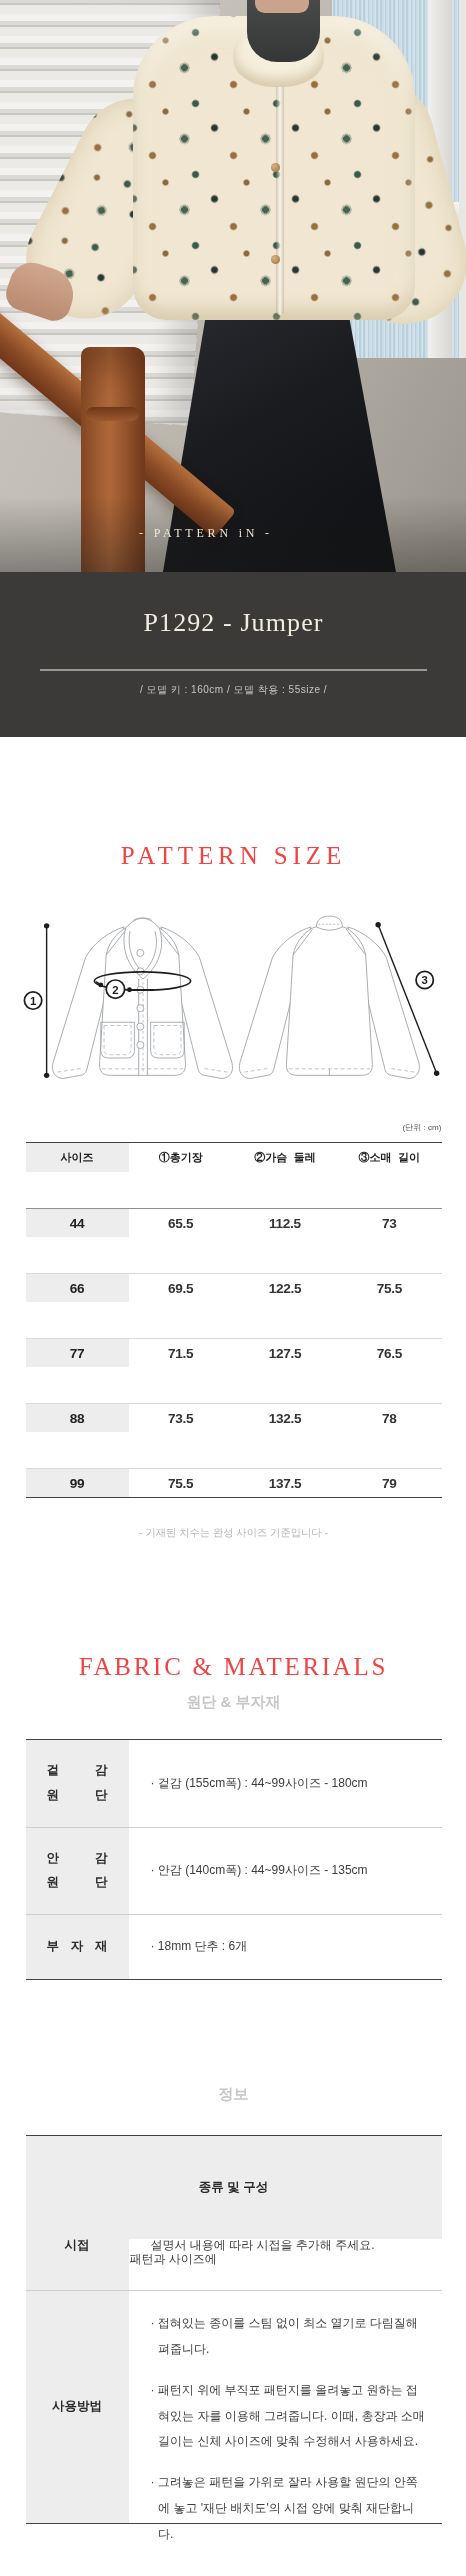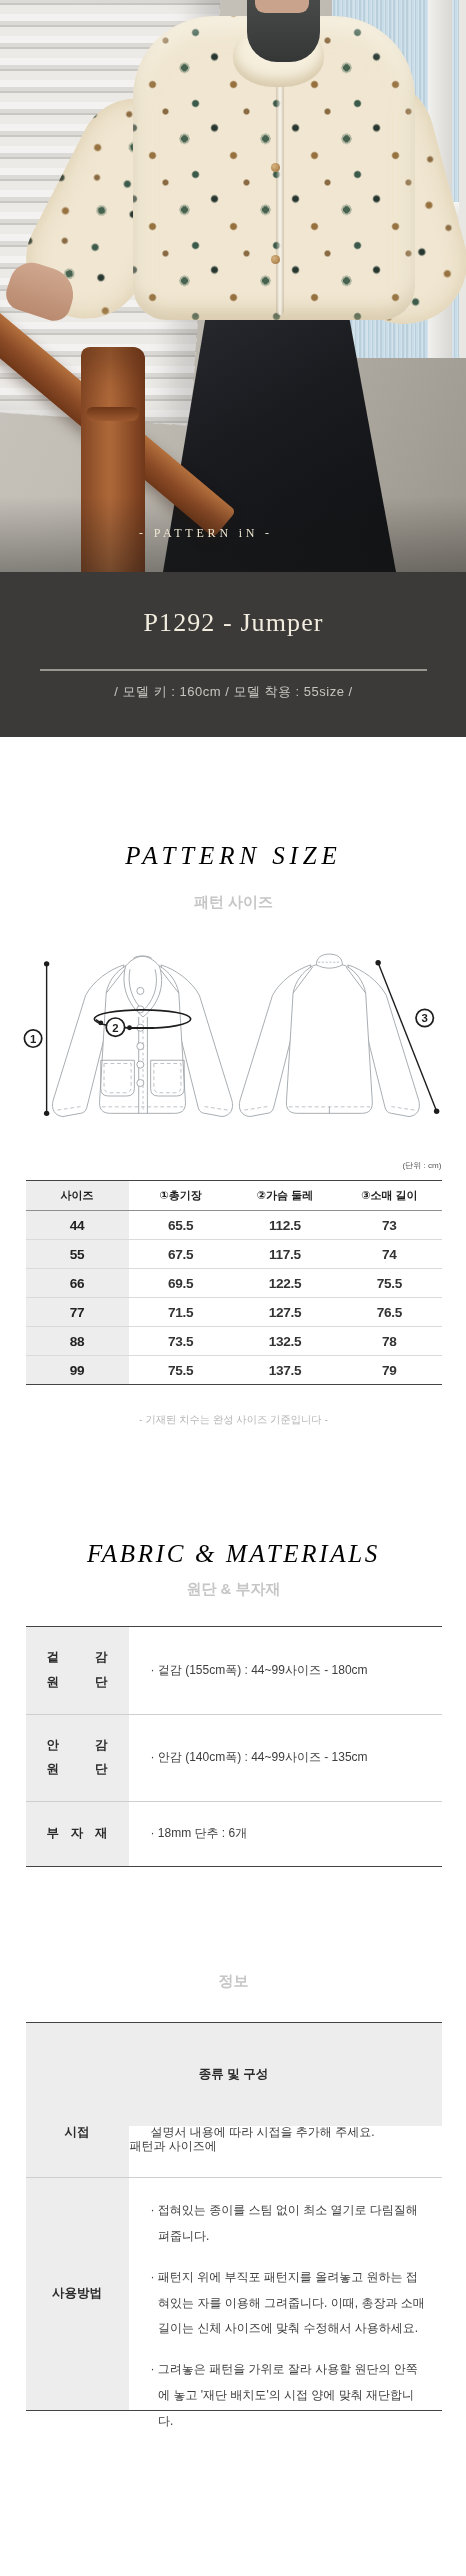--- a/index.html
+++ b/index.html
@@ -59,43 +59,43 @@
          background:linear-gradient(rgba(26,26,24,0),rgba(26,26,24,.38));}
   .brand-overlay{position:absolute;left:0;bottom:31.5px;width:412px;text-align:center;
          font-family:"Liberation Serif","DejaVu Serif",serif;font-size:12px;letter-spacing:3.8px;color:#efe7d2;}
 
   
   .title-band{width:467px;height:165px;background:#3b3a38;display:flex;flex-direction:column;align-items:center;
          padding-top:34px;}
   .title-band h1{margin:0;font-family:"Liberation Serif","DejaVu Serif",serif;font-weight:400;
          font-size:26px;line-height:33px;color:#f2ecdf;letter-spacing:1.1px;}
   .double-line{margin-top:30px;width:387px;height:2.2px;border-top:0.5px solid #99978f;border-bottom:0.5px solid #99978f;}
-  .model-info{margin-top:12px;font-size:13px;color:#c7c5c0;letter-spacing:0.5px;}
+  .model-info{margin-top:12px;font-size:10px;color:#c7c5c0;letter-spacing:0.5px;}
 
   
   .section-pattern{padding-top:101px;}
   .section-fabric{margin-top:109px;}
   .section-info{margin-top:104px;}
   .sec-h{margin:0;text-align:center;font-family:"Liberation Serif","DejaVu Serif",serif;font-weight:400;
-         font-size:25px;line-height:35px;color:#000000;font-style:italic;}
+         font-size:25px;line-height:35px;color:#ef4444;}
   .ls-wide{letter-spacing:4.9px;}
   .ls-mid{letter-spacing:2.7px;}
   .ls-info{letter-spacing:3.3px;}
   .sec-sub{margin-top:18.5px;text-align:center;font-size:15px;line-height:19.5px;font-weight:700;color:#c6c6c6;}
   .section-fabric .sec-sub{margin-top:8px;}
   .section-info .sec-sub{margin-top:17px;}
 
   .drawing{margin:42px 0 0 19px;width:429px;height:182px;}
   .unit-note{margin:25px 25.5px 0 0;text-align:right;font-size:8.1px;line-height:11px;color:#555555;}
 
   
   .size-table{width:416px;margin:9.2px auto 0;border-top:1.6px solid #434343;border-bottom:1.6px solid #434343;}
   .size-row{display:flex;height:29px;}
-  .size-row + .size-row{border-top:0.5px solid #dadada;}
-  .size-row.header{border-top:none;}
+  .size-row + .size-row{border-top:0.5px solid #dadada;margin-top:36px;}
+  .size-row.header{border-top:none;font-family:Liberation Mono, monospace;}
   .size-row.header + .size-row{border-top:0.5px solid #8f8f8f;}
   .size-cell{flex:1;display:flex;align-items:center;justify-content:center;
          font-size:13.6px;font-weight:700;color:#333333;letter-spacing:-0.3px;}
   .size-row.header .size-cell{font-size:11px;color:#1e1e1e;letter-spacing:0;}
   .size-cell.label{flex:0 0 103px;background:#ededed;color:#222222;}
   .footnote{margin-top:28px;text-align:center;font-size:10.3px;line-height:14px;color:#b5b5b5;}
 
   
   .spec-table{width:416px;margin:27px auto 0;border-top:1.6px solid #434343;border-bottom:1.6px solid #434343;}
   .section-info .spec-table{margin-top:31.5px;}
@@ -156,21 +156,20 @@
   </section>
 
   <section class="title-band">
     <h1>P1292 - Jumper</h1>
     <div class="double-line"></div>
     <div class="model-info">/ 모델 키 : 160cm  /  모델 착용 : 55size /</div>
   </section>
 
   <section class="section-pattern">
     <h2 class="sec-h ls-wide">PATTERN SIZE</h2>
-    <div class="sec-sub">패턴 사이즈</div>
 
     <div class="drawing">
       <svg viewBox="0 0 790 336" width="429" height="182">
 
         <g>
           <path class="garment" d="M193,22 C166,30 136,52 122,78 L62,272 C58,288 64,300 80,302 L112,296 C118,296 122,292 124,286 L158,150 Z"></path>
           <path class="garment" d="M261,22 C288,30 318,52 332,78 L392,272 C396,288 390,300 374,302 L342,296 C336,296 332,292 330,286 L296,150 Z"></path>
           <path class="gdash" d="M70,290 L116,283"></path>
           <path class="gdash" d="M384,290 L338,283"></path>
           <path class="garment" d="M196,24 C178,34 164,52 160,74 L148,270 C146,288 152,296 168,296 L286,296 C302,296 308,288 306,270 L294,74 C290,52 276,34 258,24 L227,12 Z"></path>
@@ -244,26 +243,20 @@
           <div class="size-cell">②가슴 둘레</div>
           <div class="size-cell">③소매 길이</div>
         </div>
         <div class="size-row">
           <div class="size-cell label">44</div>
           <div class="size-cell">65.5</div>
           <div class="size-cell">112.5</div>
           <div class="size-cell">73</div>
         </div>
         <div class="size-row">
-          <div class="size-cell label">55</div>
-          <div class="size-cell">67.5</div>
-          <div class="size-cell">117.5</div>
-          <div class="size-cell">74</div>
-        </div>
-        <div class="size-row">
           <div class="size-cell label">66</div>
           <div class="size-cell">69.5</div>
           <div class="size-cell">122.5</div>
           <div class="size-cell">75.5</div>
         </div>
         <div class="size-row">
           <div class="size-cell label">77</div>
           <div class="size-cell">71.5</div>
           <div class="size-cell">127.5</div>
           <div class="size-cell">76.5</div>

